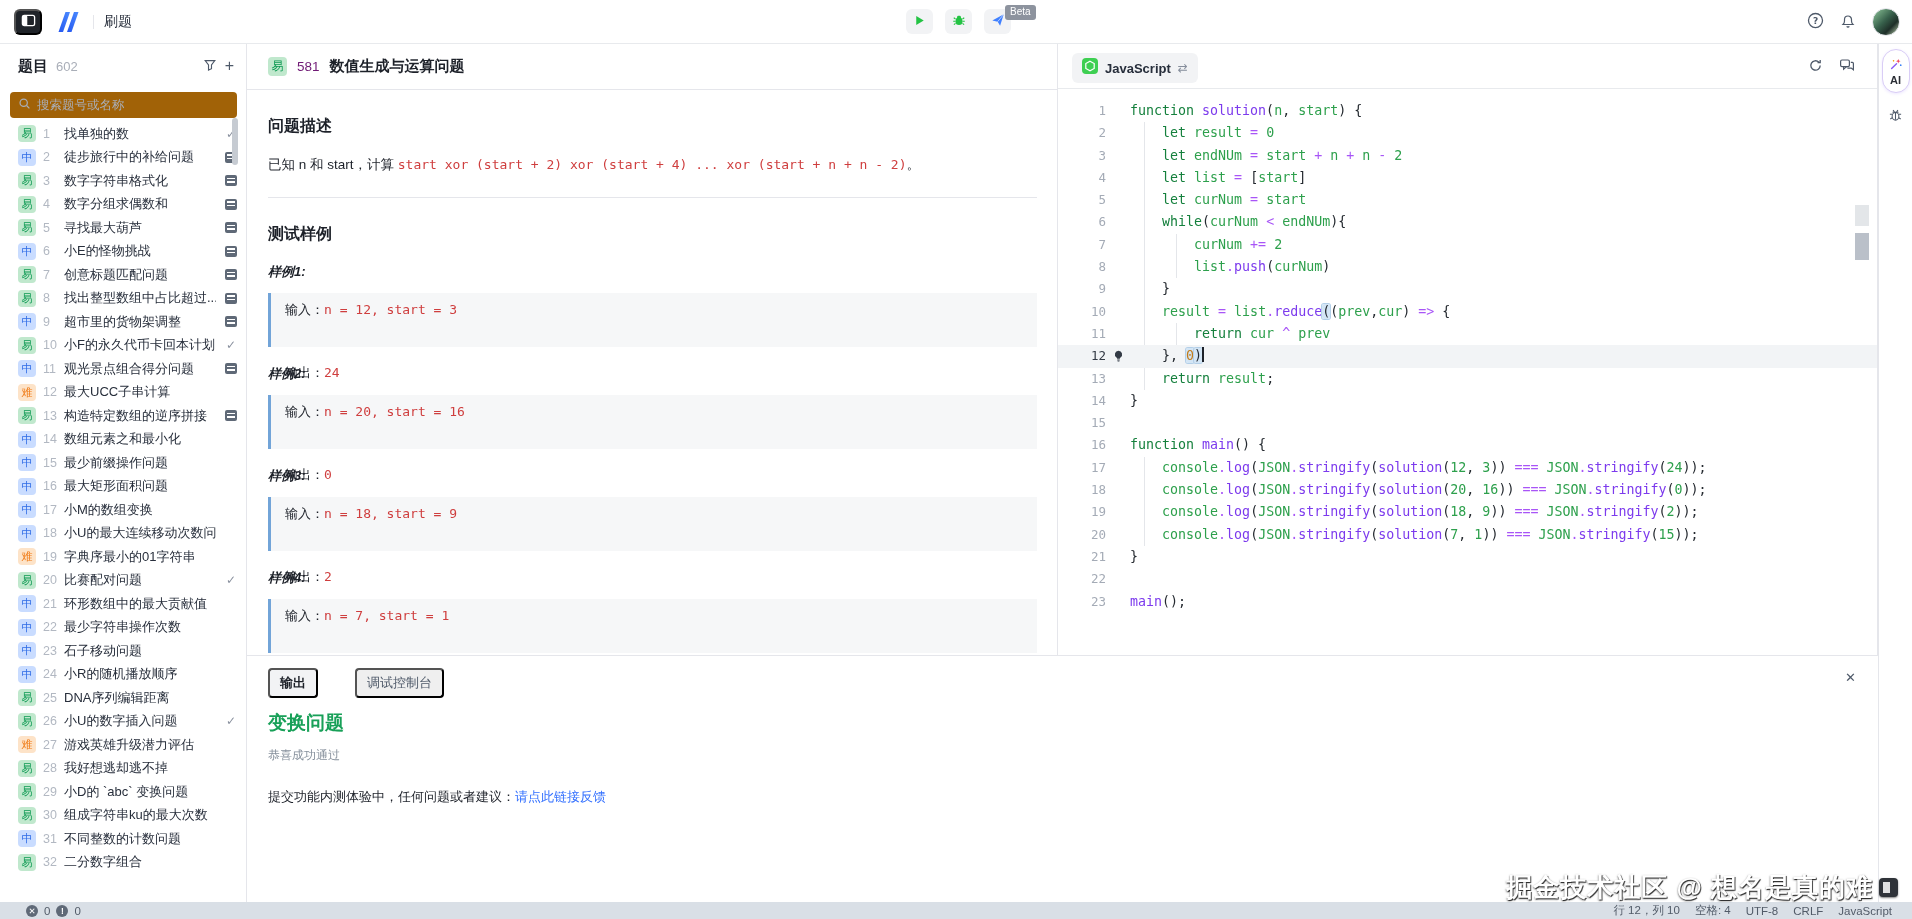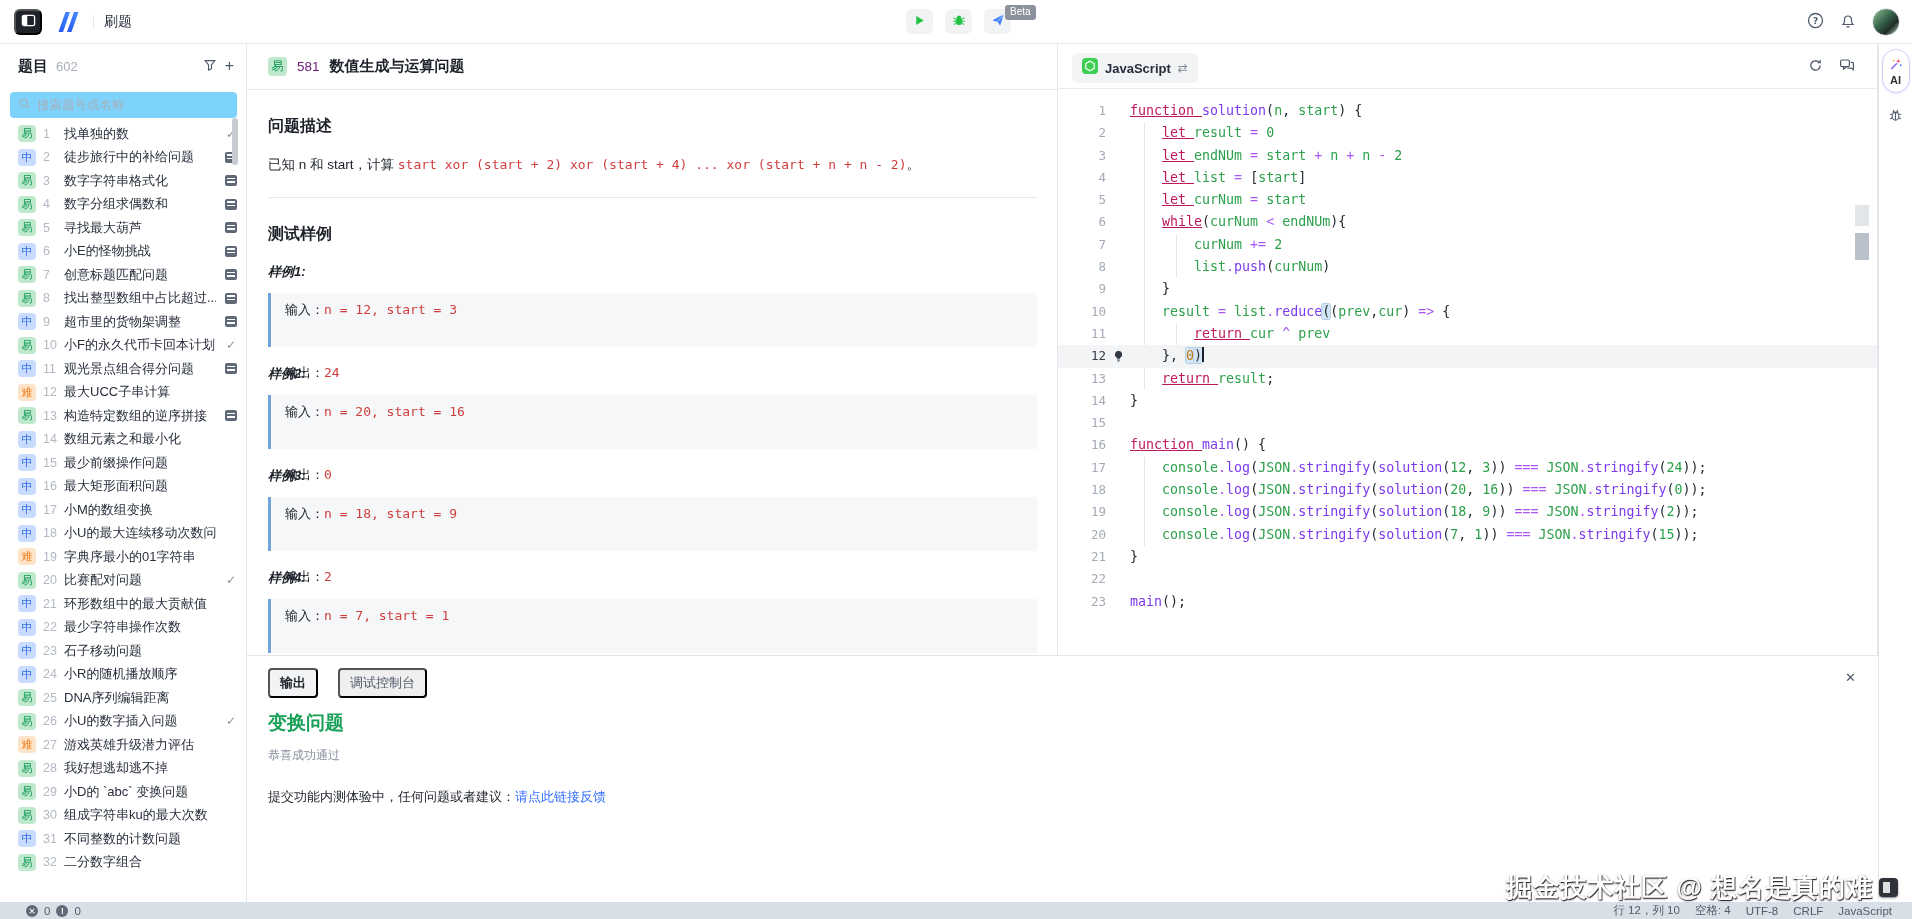--- a/index.html
+++ b/index.html
@@ -20,21 +20,21 @@
   .tb-right { position:absolute; right:12px; top:0; height:44px; display:flex; align-items:center; gap:16px; }
   .icon-btn { background:none; border:none; display:flex; align-items:center; justify-content:center; cursor:pointer; }
   .avatar { width:28px; height:28px; border-radius:50%; background:linear-gradient(135deg,#8fc79a 0%,#37604b 45%,#1e2e28 70%,#c8dfb9 100%); border:1px solid #e5e6eb; cursor:pointer; }
 
   
   .sidebar { position:absolute; left:0; top:44px; width:247px; height:858px; background:#fff; border-right:1px solid #e5e6eb; overflow:hidden; }
   .sb-head { display:flex; align-items:center; height:24px; margin:10px 12px 0 18px; gap:8px; }
   .sb-title { font-size:15px; font-weight:bold; color:#1d2129; }
   .sb-count { font-size:13px; color:#a9aeb8; }
   .sb-spacer { flex:1; }
-  .sb-search { display:flex; align-items:center; gap:6px; margin:14px 9px 0 10px; height:26px; background:#7dd3fc; border-radius:4px; padding:0 8px; }
+  .sb-search { display:flex; align-items:center; gap:6px; margin:14px 9px 0 10px; height:26px; background:#a16207; border-radius:4px; padding:0 8px; }
   .sb-search input { border:none; outline:none; background:transparent; font-size:12.5px; color:#1d2129; width:180px; font-family:inherit; }
   .sb-search input::placeholder { color:#a9aeb8; }
   .sb-list { position:absolute; left:0; top:78px; width:247px; }
   .sb-item { display:flex; align-items:center; height:23.5px; padding:0 8px 0 18px; gap:7px; cursor:pointer; }
   .badge { width:18px; height:17px; border-radius:4px; font-size:11px; display:flex; align-items:center; justify-content:center; flex:none; }
   .badge.easy { background:#c0e8cd; color:#0e9a53; }
   .badge.medium { background:#c9dcff; color:#2e6be6; }
   .badge.hard { background:#fde3c8; color:#f07b16; }
   .sb-num { font-size:12.5px; color:#b2b8c2; min-width:14px; text-align:left; flex:none; }
   .sb-ttl { font-size:13px; color:#272e3b; white-space:nowrap; overflow:hidden; flex:1; }
@@ -67,32 +67,32 @@
   .lang-label { font-size:13px; font-weight:600; color:#272e3b; }
   .swap-ic { font-size:12px; color:#868e9c; }
   .ed-head-right { position:absolute; right:22px; top:0; height:45px; display:flex; align-items:center; gap:16px; }
   .ed-code { position:relative; height:565px; padding-top:11px; overflow:hidden; font-family:"DejaVu Sans Mono","Liberation Mono",monospace; }
   .cl { position:relative; display:flex; height:22.3px; line-height:22.3px; white-space:pre; font-size:13.3px; }
   .cl.cur-line { background:#f2f4f6; }
   .ln { width:48px; text-align:right; color:#a4abb6; font-size:12.5px; flex:none; }
   .cl.cur-line .ln { color:#333a45; }
   .bulb-slot { width:24px; flex:none; display:flex; align-items:center; justify-content:center; }
   .code-txt { flex:1; }
-  .tk-k { color:#be185d;text-decoration:underline; } .tk-f { color:#7c3aed; } .tk-i { color:#2da04c; }
+  .tk-k { color:#15803d; } .tk-f { color:#7c3aed; } .tk-i { color:#2da04c; }
   .tk-n { color:#2da04c; } .tk-o { color:#a855f7; } .tk-p { color:#24292f; }
   .tk-x { color:#c27c1a; }
   .tk-hl { background:#d3e5f5; box-shadow:0 0 0 1px #b3cfe8; border-radius:2px; }
   .cursor-bar { display:inline-block; width:1.5px; height:15px; background:#1d2129; vertical-align:-2px; }
   .guide { position:absolute; width:1px; background:#e4e6ea; }
   .ed-sb1 { position:absolute; right:8px; top:116px; width:14px; height:21px; background:#e3e6e9; }
   .ed-sb2 { position:absolute; right:8px; top:144px; width:14px; height:27px; background:#bac0c9; }
 
   
   .outpanel { position:absolute; left:247px; top:655px; width:1631px; height:247px; background:#fff; border-top:1px solid #e5e6eb; }
-  .out-tabs { position:relative; display:flex; align-items:center; gap:20px; padding:12px 0 0 21px; height:42px; }
+  .out-tabs { position:relative; display:flex; align-items:center; gap:37px; padding:12px 0 0 21px; height:42px; }
   .out-tab { font-size:13px; color:#4e5969; cursor:pointer; padding:4px 10px; border-radius:4px; }
   .out-tab.active { background:#f2f3f5; color:#1d2129; font-weight:bold; }
   .out-close { position:absolute; right:22px; top:14px; font-size:13px; color:#4e5969; background:none; border:none; cursor:pointer; }
   .out-body { padding-left:21px; }
   .result-title { font-size:19px; font-weight:bold; color:#18a058; margin-top:12px; }
   .result-sub { font-size:12px; color:#86909c; margin-top:11px; }
   .feedback { font-size:13px; color:#1d2129; margin-top:24px; }
   .feedback a { color:#3370ff; text-decoration:none; }
 
   

